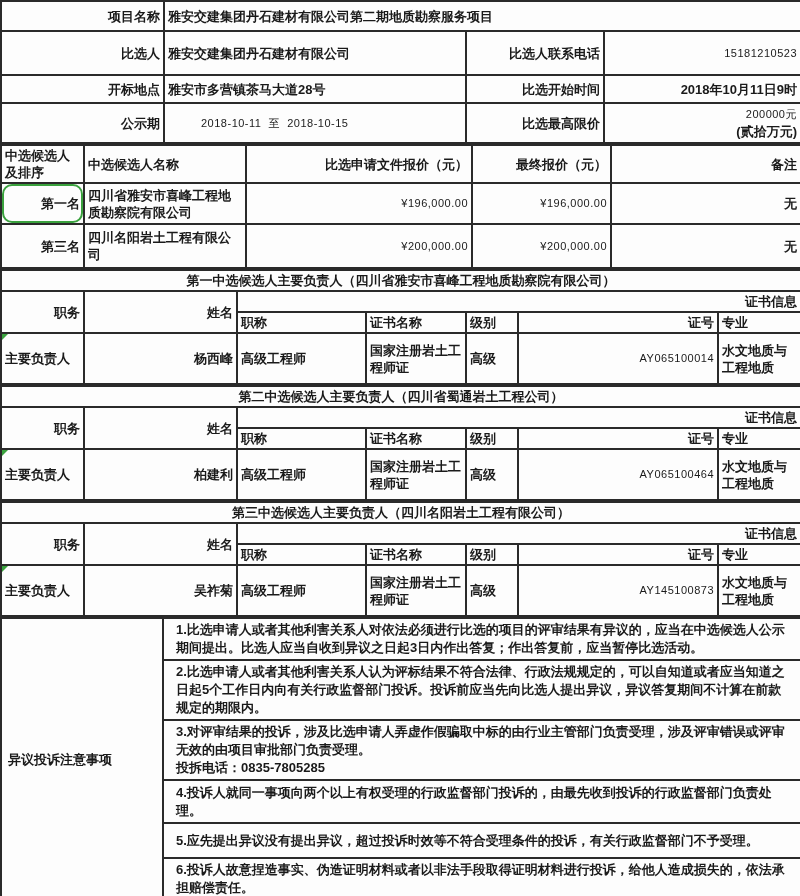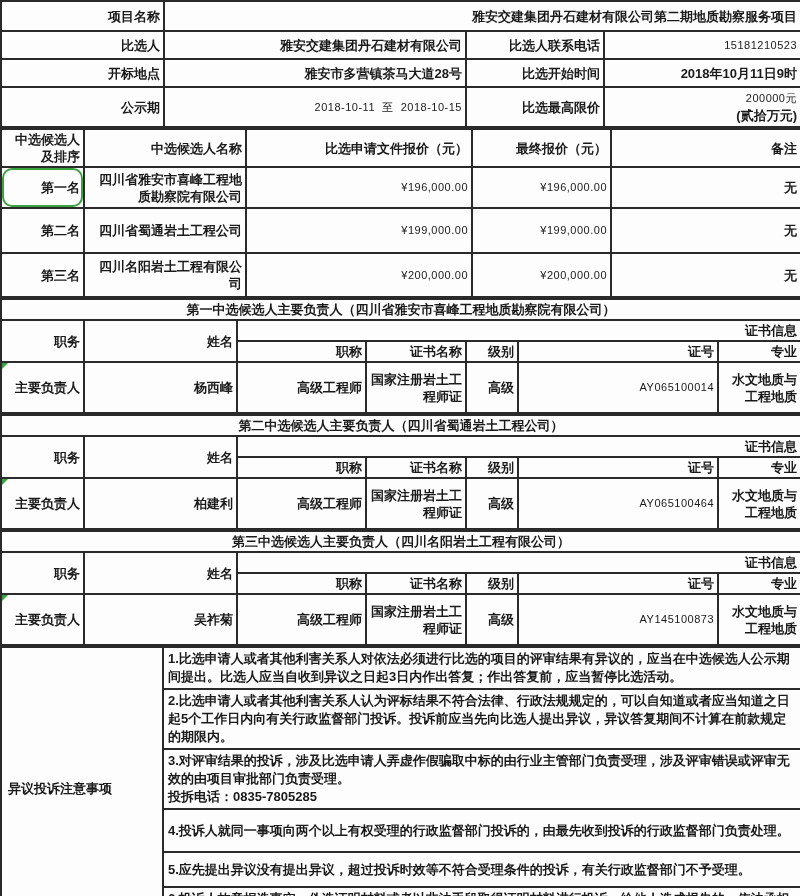--- a/index.html
+++ b/index.html
@@ -7,51 +7,51 @@
     width:800px;height:896px;background:#fdfdfd;position:relative;
     font-family:"Liberation Sans","DejaVu Sans",sans-serif;
     color:#1a1a1a;box-sizing:border-box;overflow:hidden;
   }
   table{border-collapse:collapse;table-layout:fixed;width:800px;}
   td{
     border:2px solid #2a2a2a;padding:1px 3px;font-size:13px;font-weight:bold;
     line-height:17px;vertical-align:middle;overflow:hidden;word-break:break-all;
   }
   .c{text-align:right;}
-  .l{text-align:right;}
+  .l{text-align:left;}
   .num{font-weight:normal;font-size:11px;letter-spacing:0.5px;}
   .pre{white-space:pre;padding-left:36px;}
   .title-row{text-align:center;font-size:13px;padding:1px 2px;}
   .selected{box-shadow:inset 0 0 0 2px #3aa23e;border-radius:10px;}
   .mark{position:relative;}
   .mark::before{
     content:"";position:absolute;left:0;top:0;width:0;height:0;
     border-top:6px solid #3aa23e;border-right:6px solid transparent;
   }
   .notice-label{vertical-align:middle;text-align:left;padding-left:6px;}
-  .notice-p{vertical-align:middle;line-height:18px;padding:2px 4px;}
+  .notice-p{vertical-align:middle;line-height:18px;padding:2px 12px;}
 </style>
 </head>
 <body>
 
 <div class="doc">
 
   <table>
     <colgroup>
         <col style="width:163px">
         <col style="width:302px">
         <col style="width:138px">
         <col style="width:197px">
       </colgroup>
     <tbody>
         <tr style="height:30px">
       <td class="c">项目名称</td>
       <td class="l" colspan="3">雅安交建集团丹石建材有限公司第二期地质勘察服务项目</td>
     </tr>
-    <tr style="height:28px">
+    <tr style="height:44px">
       <td class="c">比选人</td>
       <td class="l">雅安交建集团丹石建材有限公司</td>
       <td class="c">比选人联系电话</td>
       <td class="c num">15181210523</td>
     </tr>
     <tr style="height:28px">
       <td class="c">开标地点</td>
       <td class="l">雅安市多营镇茶马大道28号</td>
       <td class="c">比选开始时间</td>
       <td class="c">2018年10月11日9时</td>
@@ -84,27 +84,20 @@
       <td class="c">最终报价（元）</td>
       <td class="c">备注</td>
     </tr>
     <tr style="height:41px">
       <td class="c selected">第一名</td>
       <td class="l">四川省雅安市喜峰工程地质勘察院有限公司</td>
       <td class="c num">¥196,000.00</td>
       <td class="c num">¥196,000.00</td>
       <td class="c">无</td>
     </tr>
-    <tr style="height:45px">
-      <td class="c">第二名</td>
-      <td class="l">四川省蜀通岩土工程公司</td>
-      <td class="c num">¥199,000.00</td>
-      <td class="c num">¥199,000.00</td>
-      <td class="c">无</td>
-    </tr>
     <tr style="height:44px">
       <td class="c">第三名</td>
       <td class="l">四川名阳岩土工程有限公司</td>
       <td class="c num">¥200,000.00</td>
       <td class="c num">¥200,000.00</td>
       <td class="c">无</td>
     </tr>
   </tbody>
     </table>
 

